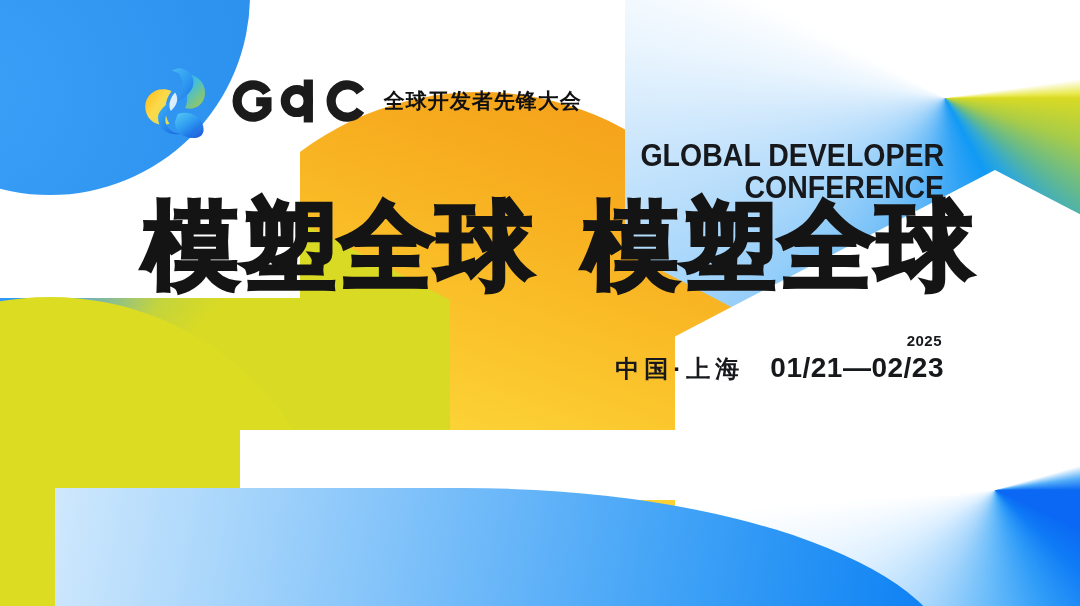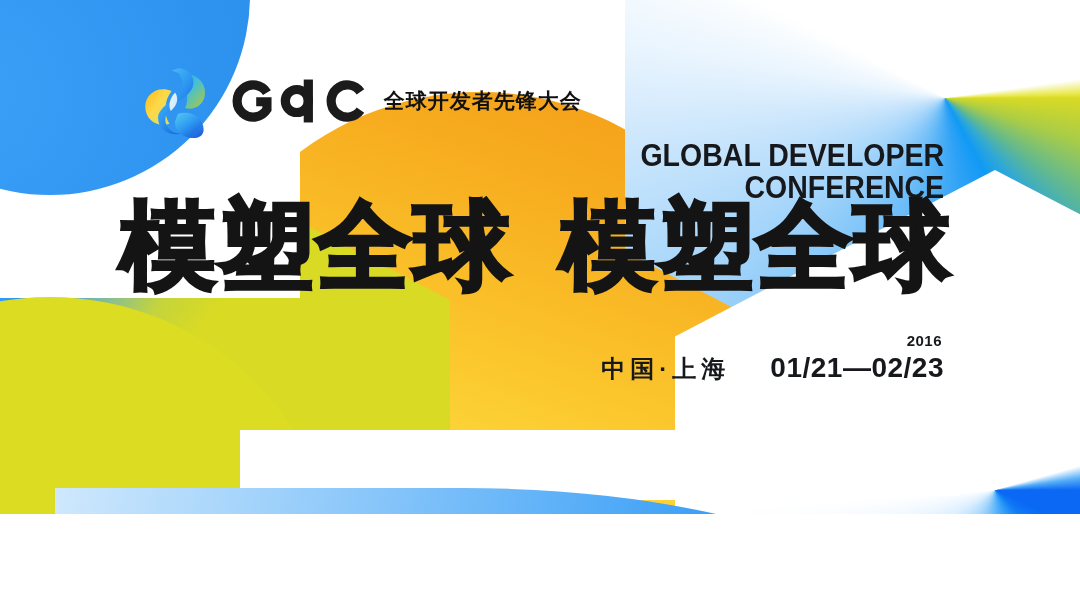--- a/index.html
+++ b/index.html
@@ -1,20 +1,20 @@
 <!DOCTYPE html>
 <html><head>
 <meta charset="utf-8">
 <style>
   html,body{margin:0;padding:0;background:#fff;}
   body{font-family:"Liberation Sans","DejaVu Sans",sans-serif;}
 
   #poster{
     position:relative;
-    width:1080px;height:514px;
+    width:1080px;height:606px;
     overflow:hidden;
     background:#ffffff;
   }
 
   
   .bg{position:absolute;inset:0;overflow:hidden;}
   .shape{position:absolute;}
 
   
   .s-topleft-blue{
@@ -174,21 +174,21 @@
     line-height:1.02;
     letter-spacing:0px;
     transform:scaleX(0.92);
     transform-origin:100% 50%;
     font-family:"Liberation Sans","DejaVu Sans",sans-serif;
   }
   .headline-en div{white-space:nowrap;}
 
   
   .slogan{
-    position:absolute;left:120px;top:198px;
+    position:absolute;left:143px;top:198px;
     display:flex;align-items:baseline;
     color:#141414;
     font-size:96px;
     font-weight:bold;
     letter-spacing:2px;
     line-height:1;
     font-family:"Liberation Sans","DejaVu Sans",sans-serif;
     -webkit-text-stroke:3.5px #141414;
     white-space:nowrap;
   }
@@ -198,21 +198,21 @@
   .date-block{
     position:absolute;right:136px;top:333px;
     text-align:right;color:#16181c;
   }
   .date-year{
     font-size:15px;font-weight:bold;letter-spacing:0.5px;
     margin-right:2px;line-height:1.1;
   }
   .date-main{
     display:flex;align-items:baseline;justify-content:flex-end;
-    gap:40px;margin-top:2px;
+    gap:26px;margin-top:2px;
   }
   .date-city{
     font-size:24px;font-weight:bold;letter-spacing:5px;
     font-family:"Liberation Sans","DejaVu Sans",sans-serif;
   }
   .date-range{
     font-size:28px;font-weight:bold;letter-spacing:0.5px;
     font-family:"Liberation Sans","DejaVu Sans",sans-serif;
   }
 </style>
@@ -297,21 +297,21 @@
       <div>CONFERENCE</div>
     </div>
 
     <div class="slogan">
       <span>模塑全球</span>
       <span class="gap"></span>
       <span>模塑全球</span>
     </div>
 
     <div class="date-block">
-      <div class="date-year">2016</div>
+      <div class="date-year">2025</div>
       <div class="date-main">
         <span class="date-city">中国·上海</span>
         <span class="date-range">01/21—02/23</span>
       </div>
     </div>
 
   </div>
 </div>
 
 </body></html>

